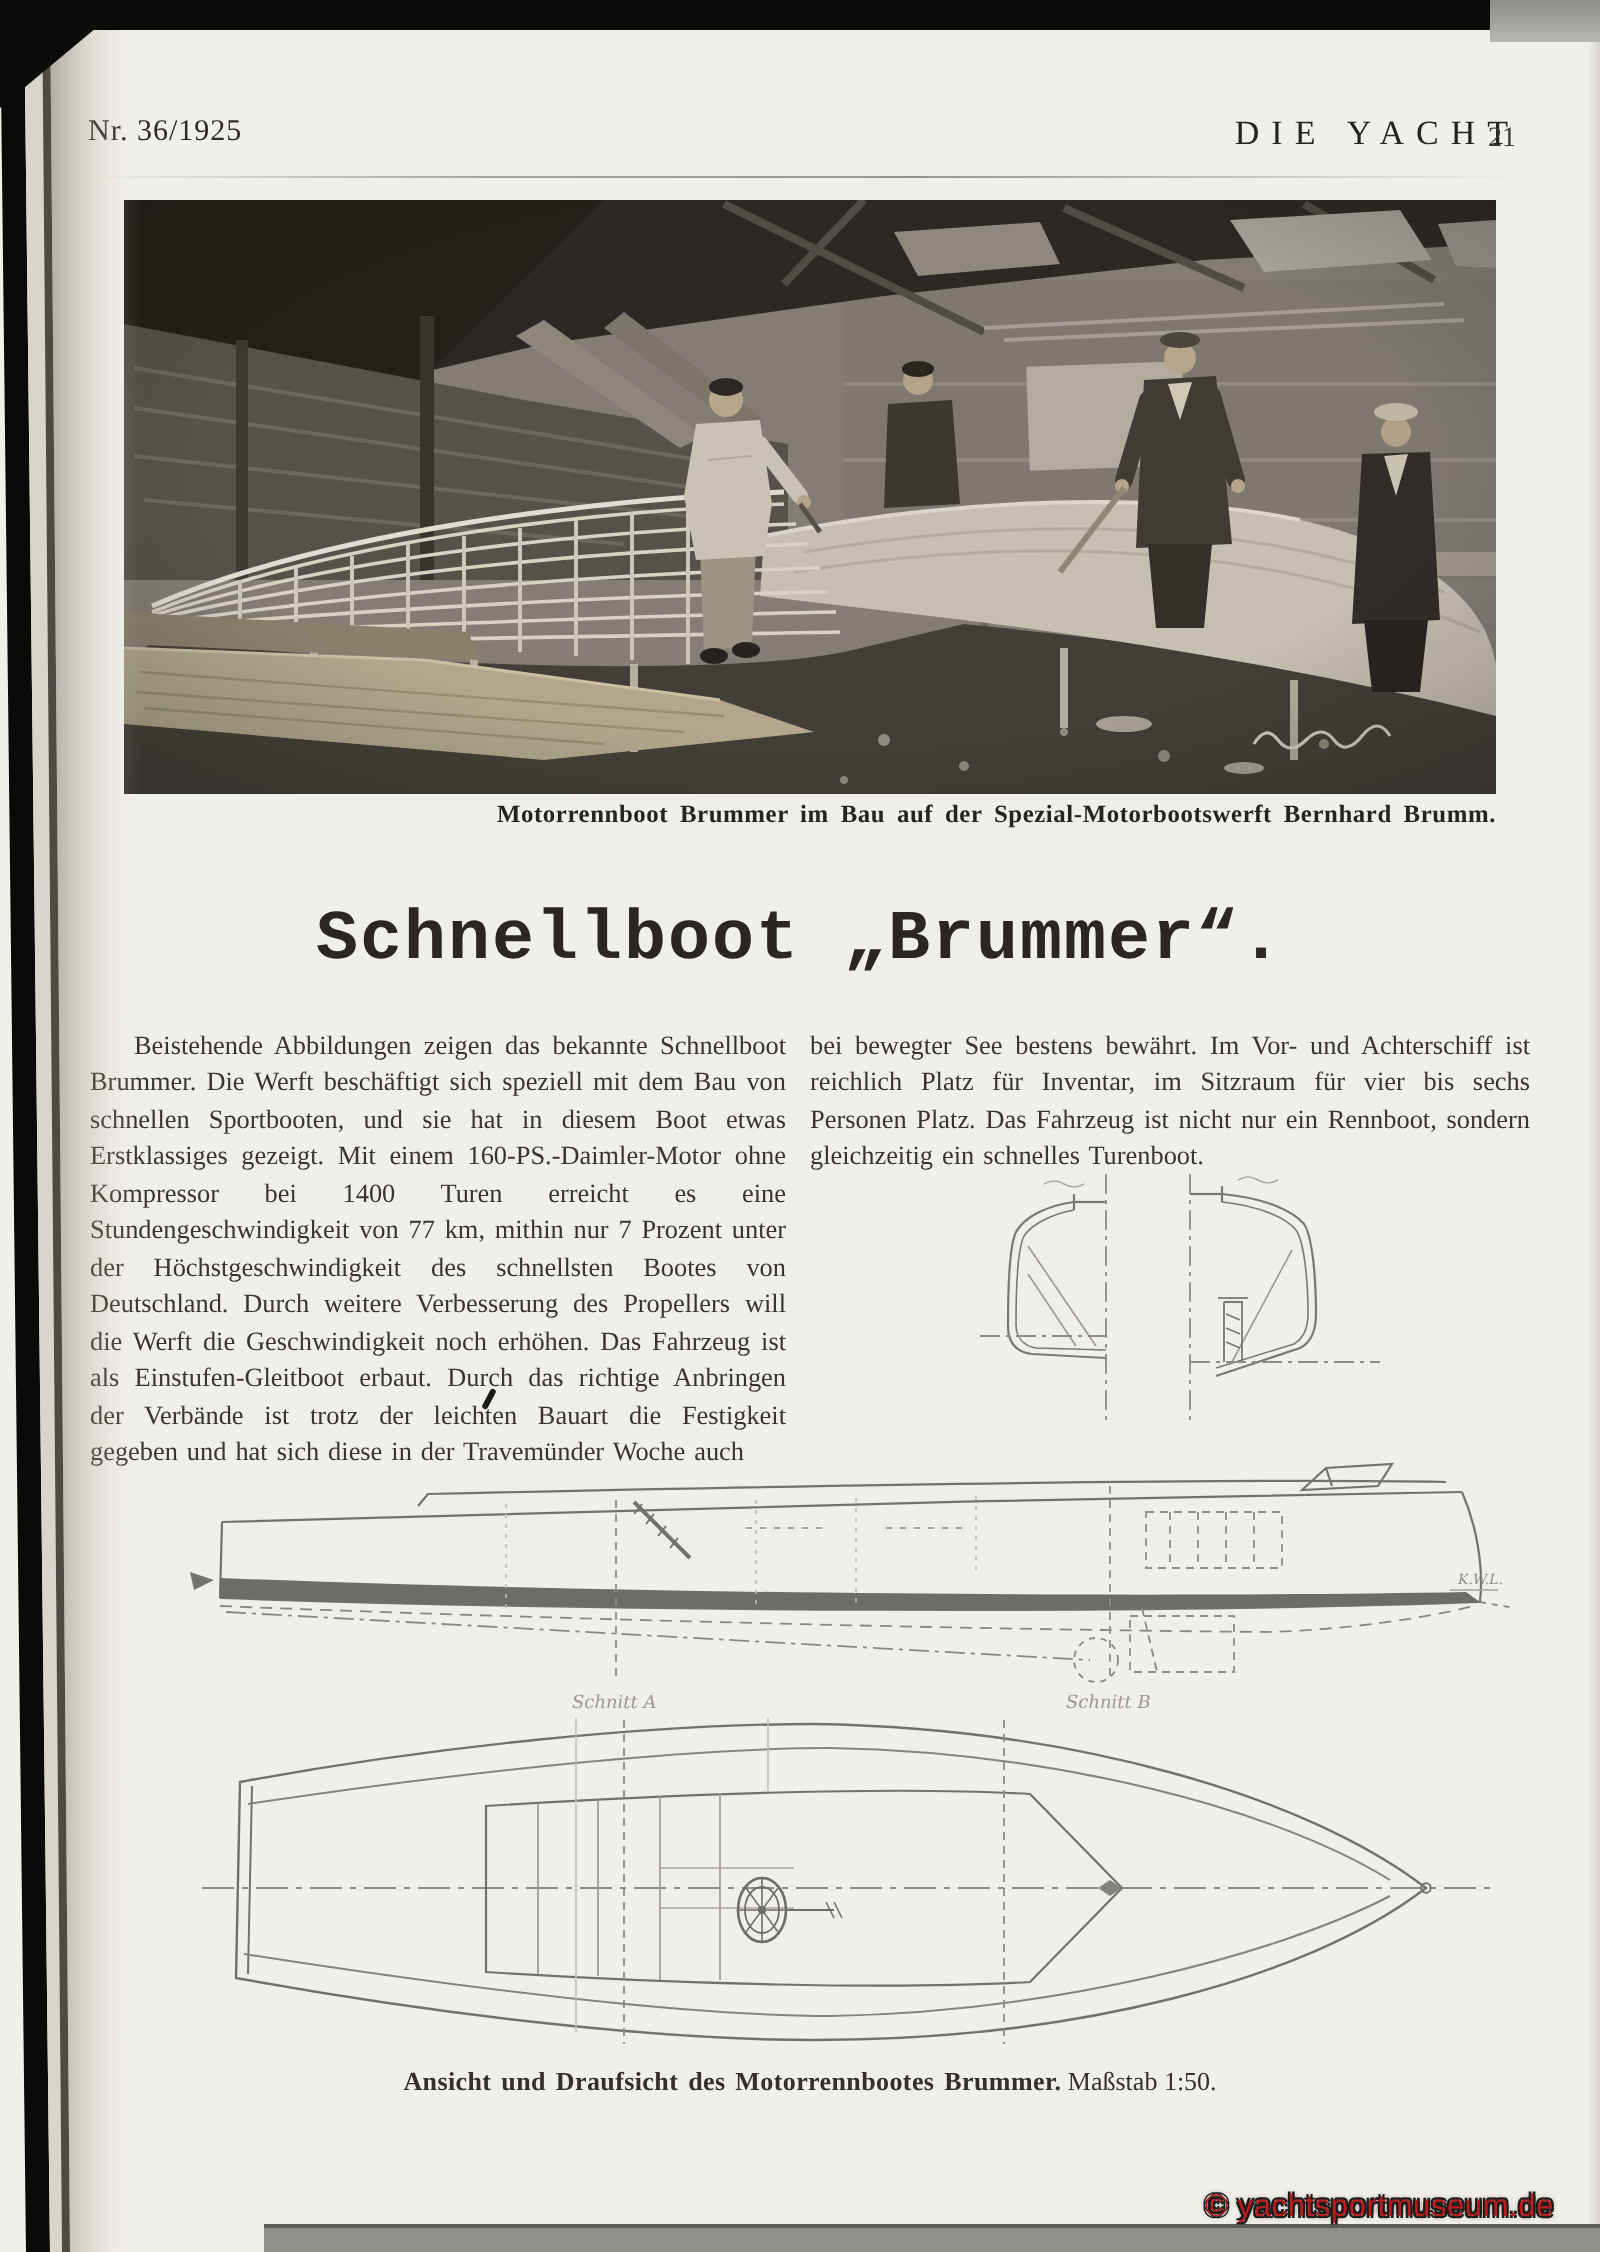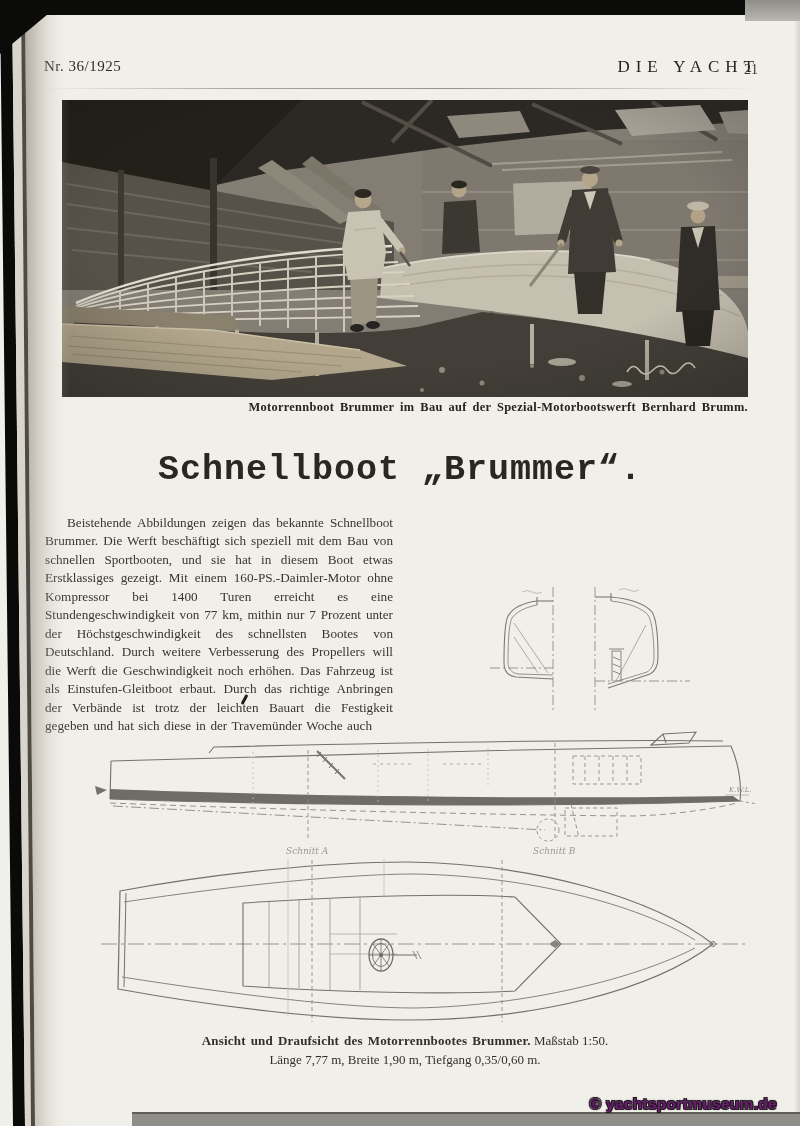--- a/index.html
+++ b/index.html
@@ -52,21 +52,21 @@
   .planview{left:97px;top:856px;width:655px;height:170px;}
   svg text.hand{font-family:"DejaVu Serif",serif;font-style:italic;}
 
   
   .plan-captions{left:50px;top:1032px;width:710px;text-align:center;line-height:18.5px;
       font-size:13px;color:#33302a;}
   .cap-bold{font-weight:bold;letter-spacing:.2px;word-spacing:1.5px;}
 
   
   .watermark{right:23px;bottom:13px;font-family:"Liberation Sans",sans-serif;
-      font-weight:bold;font-size:15.5px;letter-spacing:.3px;color:#701a75;z-index:7;
+      font-weight:normal;font-size:15.5px;letter-spacing:.3px;color:#b91c1c;z-index:7;
       text-shadow:-1px -1px 0 #1c1c1c,1px -1px 0 #1c1c1c,-1px 1px 0 #1c1c1c,
                    1px 1px 0 #1c1c1c,0 0 3px rgba(0,0,0,.6);}
 </style>
 </head>
 <body>
 
 <div class="scan">
 
   <svg class="abs edge-left" viewBox="0 0 70 1126" preserveAspectRatio="none">
     <defs>
@@ -244,20 +244,23 @@
       <path d="M565,272 q6,-10 12,-2 t14,0 t14,0 t14,-2 t14,0" stroke="#d6d0c2" stroke-width="1.6" fill="none"></path>
       <rect width="686" height="297" fill="url(#vig)"></rect>
     </svg>
   </div>
   <div class="abs photo-caption">Motorrennboot Brummer im Bau auf der Spezial-Motorbootswerft Bernhard Brumm.</div>
 
   <h1 class="abs art-title" style="margin:0;">Schnellboot „Brummer“.</h1>
   <div class="abs col col-left">
     <p>Beistehende Abbildungen zeigen das bekannte Schnellboot Brummer. Die Werft beschäftigt sich speziell mit dem Bau von schnellen Sportbooten, und sie hat in diesem Boot etwas Erstklassiges gezeigt. Mit einem 160-PS.-Daimler-Motor ohne Kompressor bei 1400 Turen erreicht es eine Stundengeschwindigkeit von 77 km, mithin nur 7 Prozent unter der Höchstgeschwindigkeit des schnellsten Bootes von Deutschland. Durch weitere Verbesserung des Propellers will die Werft die Geschwindigkeit noch erhöhen. Das Fahrzeug ist als Einstufen-Gleitboot erbaut. Durch das richtige Anbringen der Verbände ist trotz der leichten Bauart die Festigkeit gegeben und hat sich diese in der Travemünder Woche auch</p>
   </div>
+  <div class="abs col col-right">
+    <p>bei bewegter See bestens bewährt. Im Vor- und Achterschiff ist reichlich Platz für Inventar, im Sitzraum für vier bis sechs Personen Platz. Das Fahrzeug ist nicht nur ein Rennboot, sondern gleichzeitig ein schnelles Turenboot.</p>
+  </div>
   <div class="abs ink-mark"></div>
 
   <svg class="abs csection" viewBox="0 0 208 132">
     <g stroke="#7b7974" stroke-width="1.1" fill="none">
       <path d="M67,16 H51"></path>
         <path d="M51,12 V20"></path>
       <path d="M51,16 C36,18 26,24 22,31 C19,37 18,56 18,78 C18,86 22,91 30,92 L67,94"></path>
       <path d="M51,20 C40,22 30,27 26,33 C23,39 22,57 22,77 C22,84 26,88 32,89 L67,90" stroke-width=".8"></path>
       <path d="M109,12 H125"></path>
         <path d="M125,8 V16"></path>
@@ -386,17 +389,16 @@
       </g>
     <path d="M452,88 l6,-4 l6,4 l-6,4 Z" fill="#85837d"></path>
     <circle cx="616" cy="88" r="2.4" stroke="#73716b" fill="none"></circle>
   </svg>
 
   <div class="abs plan-captions">
     <div>
       <span class="cap-bold">Ansicht und Draufsicht des Motorrennbootes Brummer.</span>
       <span>Maßstab 1:50.</span>
     </div>
-    <div>Länge 7,77 m, Breite 1,90 m, Tiefgang 0,35/0,60 m.</div>
   </div>
 
   <div class="abs watermark">© yachtsportmuseum.de</div>
 </div>
 
 </body></html>

